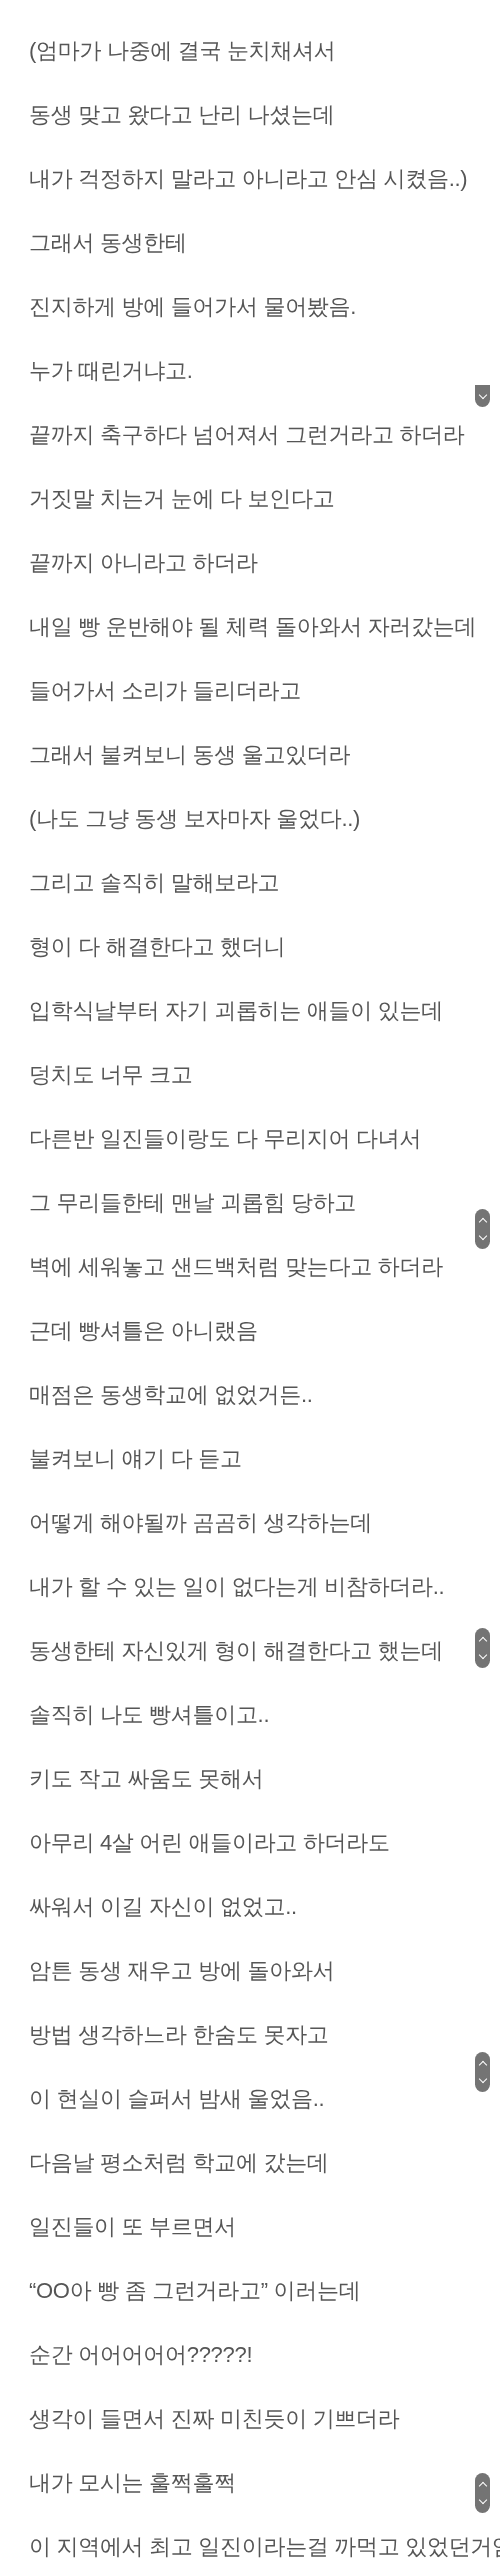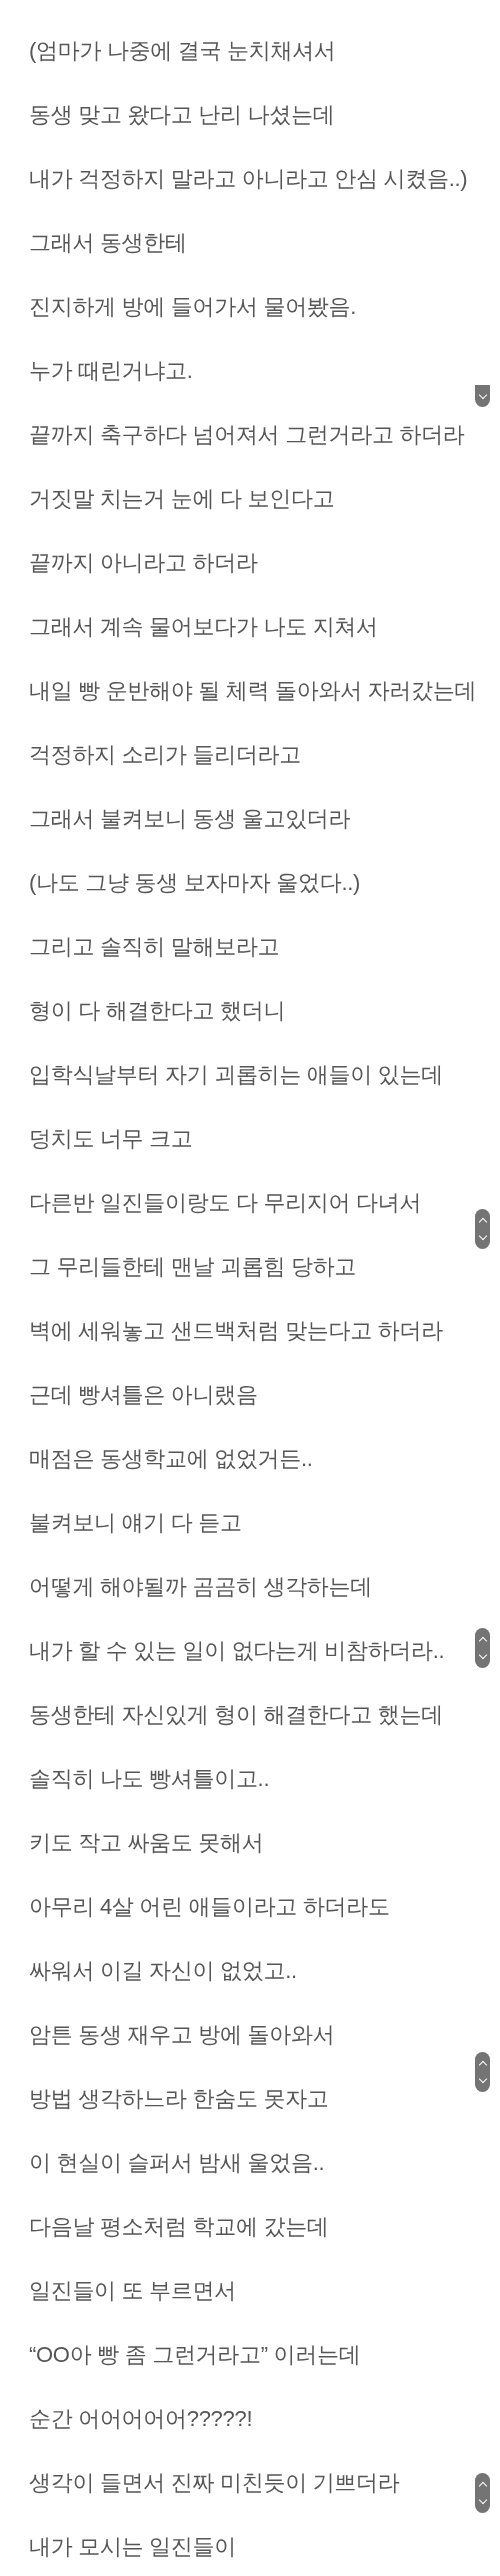--- a/index.html
+++ b/index.html
@@ -68,23 +68,22 @@
   <div class="post-body">
       <p class="text-line">(엄마가 나중에 결국 눈치채셔서</p>
       <p class="text-line">동생 맞고 왔다고 난리 나셨는데</p>
       <p class="text-line">내가 걱정하지 말라고 아니라고 안심 시켰음..)</p>
       <p class="text-line">그래서 동생한테</p>
       <p class="text-line">진지하게 방에 들어가서 물어봤음.</p>
       <p class="text-line">누가 때린거냐고.</p>
       <p class="text-line">끝까지 축구하다 넘어져서 그런거라고 하더라</p>
       <p class="text-line">거짓말 치는거 눈에 다 보인다고</p>
       <p class="text-line">끝까지 아니라고 하더라</p>
-      <p class="text-line">그래서 계속 물어보다가 나도 지쳐서</p>
       <p class="text-line">내일 빵 운반해야 될 체력 돌아와서 자러갔는데</p>
-      <p class="text-line">걱정하지 소리가 들리더라고</p>
+      <p class="text-line">들어가서 소리가 들리더라고</p>
       <p class="text-line">그래서 불켜보니 동생 울고있더라</p>
       <p class="text-line">(나도 그냥 동생 보자마자 울었다..)</p>
       <p class="text-line">그리고 솔직히 말해보라고</p>
       <p class="text-line">형이 다 해결한다고 했더니</p>
       <p class="text-line">입학식날부터 자기 괴롭히는 애들이 있는데</p>
       <p class="text-line">덩치도 너무 크고</p>
       <p class="text-line">다른반 일진들이랑도 다 무리지어 다녀서</p>
       <p class="text-line">그 무리들한테 맨날 괴롭힘 당하고</p>
       <p class="text-line">벽에 세워놓고 샌드백처럼 맞는다고 하더라</p>
       <p class="text-line">근데 빵셔틀은 아니랬음</p>
@@ -98,21 +97,21 @@
       <p class="text-line">아무리 4살 어린 애들이라고 하더라도</p>
       <p class="text-line">싸워서 이길 자신이 없었고..</p>
       <p class="text-line">암튼 동생 재우고 방에 돌아와서</p>
       <p class="text-line">방법 생각하느라 한숨도 못자고</p>
       <p class="text-line">이 현실이 슬퍼서 밤새 울었음..</p>
       <p class="text-line">다음날 평소처럼 학교에 갔는데</p>
       <p class="text-line">일진들이 또 부르면서</p>
       <p class="text-line">“OO아 빵 좀 그런거라고” 이러는데</p>
       <p class="text-line">순간 어어어어어?????!</p>
       <p class="text-line">생각이 들면서 진짜 미친듯이 기쁘더라</p>
-      <p class="text-line">내가 모시는 일진들이</p>
+      <p class="text-line">내가 모시는 훌쩍훌쩍</p>
       <p class="text-line">이 지역에서 최고 일진이라는걸 까먹고 있었던거임..</p>
     </div>
 </div>
 
 <button type="button" class="scroll-pill clipped-bottom-half" style="top: 385px;">
     <span class="chev down"></span>
   </button>
 <button type="button" class="scroll-pill full" style="top: 1209px;">
     <span class="chev up"></span>
     <span class="chev down"></span>

